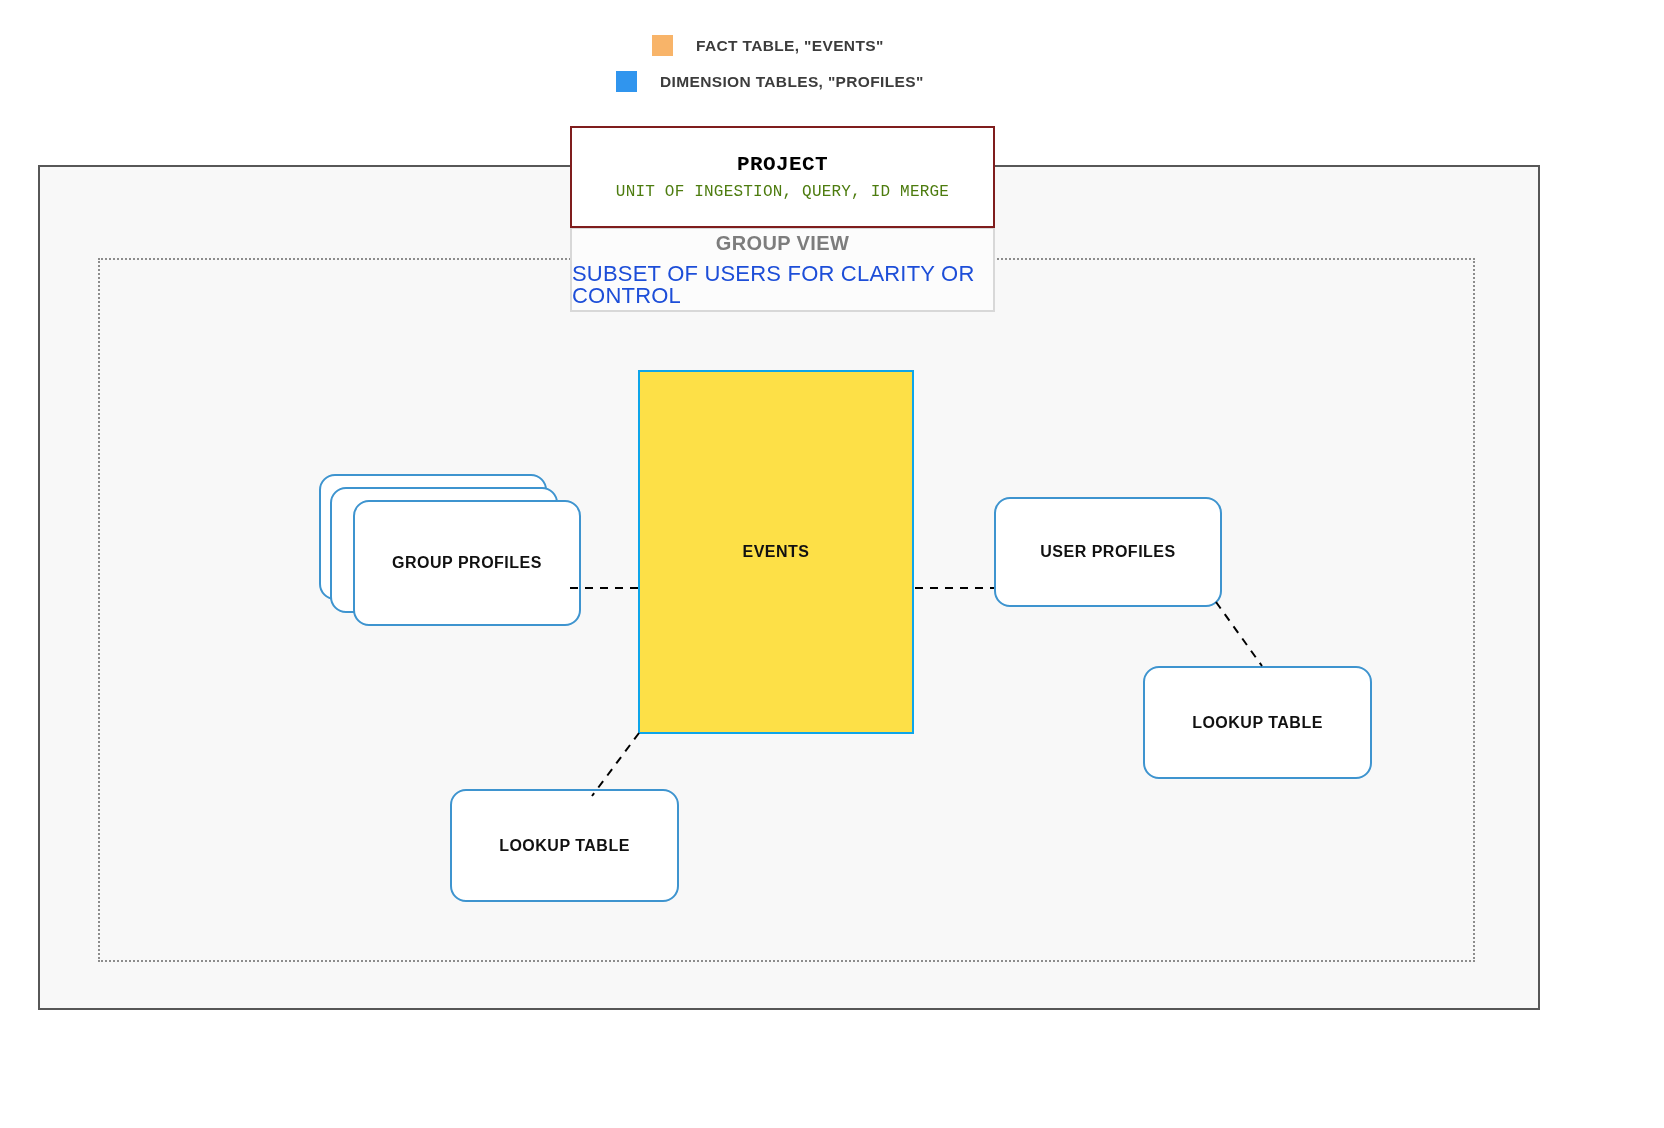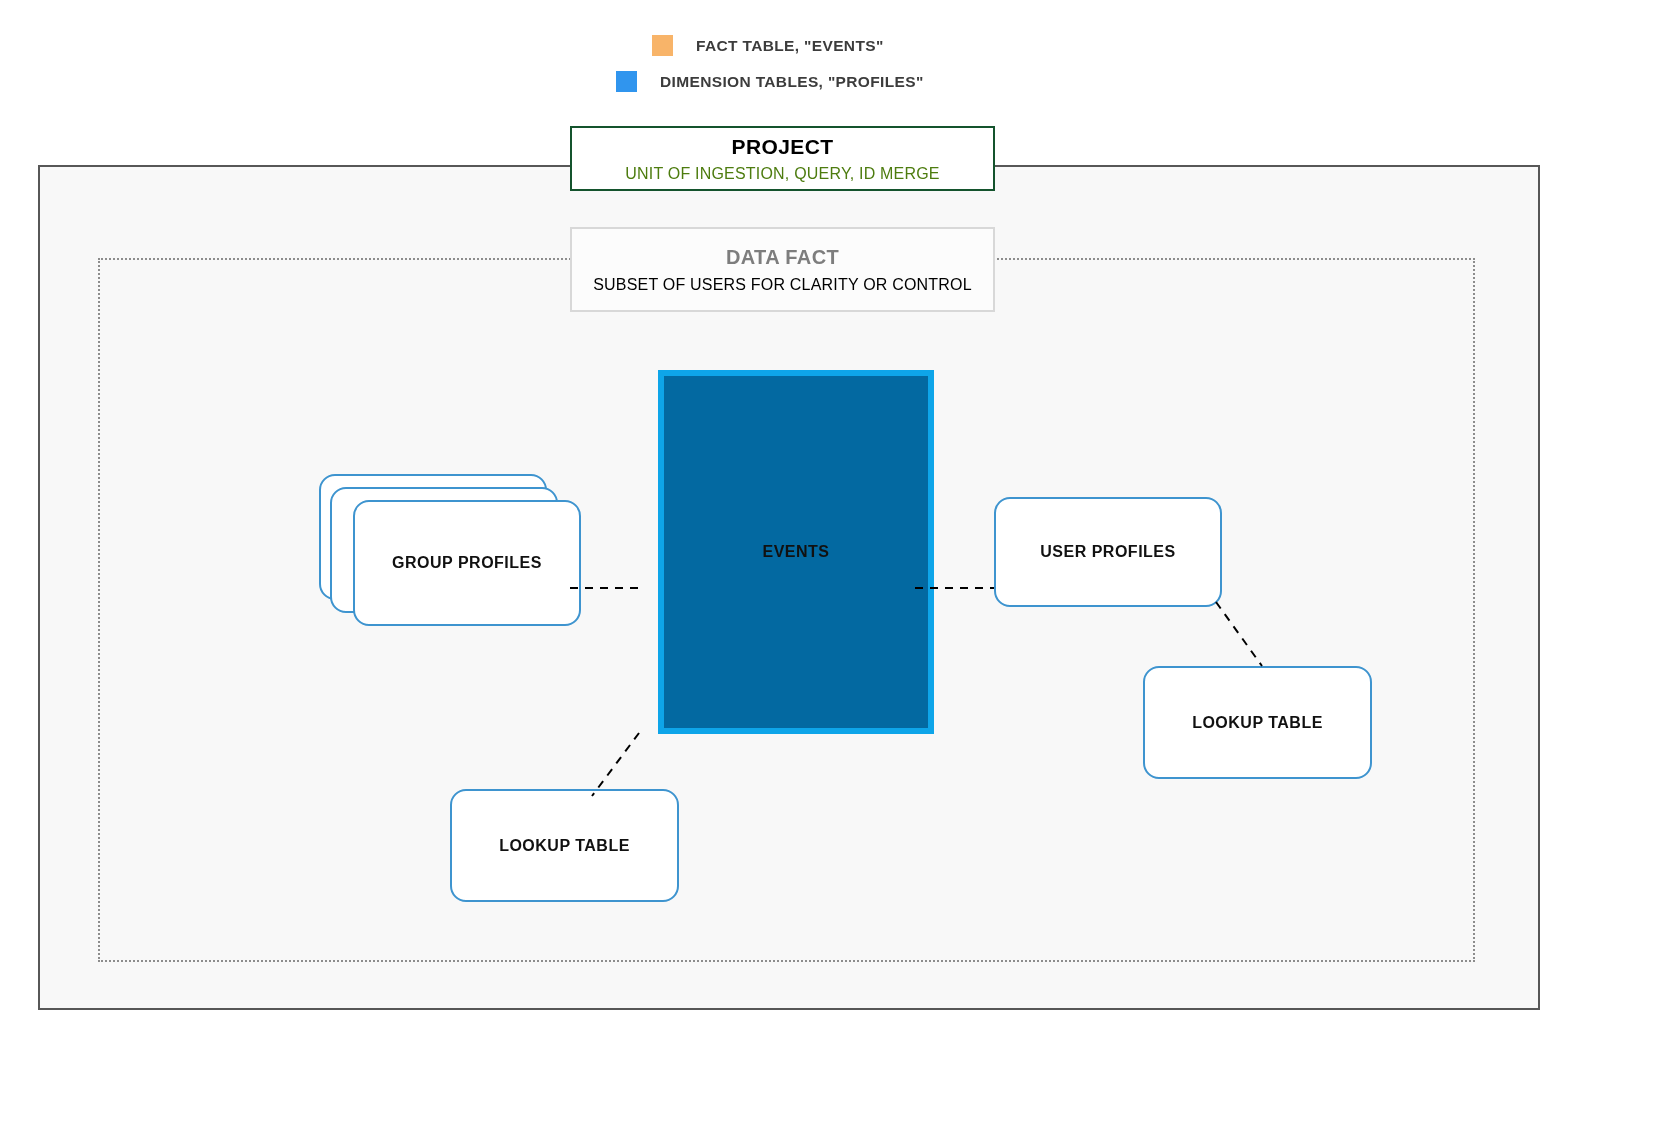--- a/index.html
+++ b/index.html
@@ -45,27 +45,28 @@
     left:98px;top:258px;
     width:1377px;height:704px;
     border:2px dotted #8c8c8c;
     box-sizing:border-box;
   }
 
   
   .project-box{
     position:absolute;
     left:570px;top:126px;
-    width:425px;height:65px;
+    width:425px;height:102px;
     background:#ffffff;
-    border:2px solid #14532d;
+    border:2px solid #7f1d1d;
     box-sizing:border-box;
     display:flex;flex-direction:column;
     align-items:center;justify-content:center;
     z-index:6;
+    font-family:Liberation Mono, monospace;
   }
   .project-title{
     font-size:21px;font-weight:bold;color:#000000;
     letter-spacing:0.4px;line-height:1;margin-bottom:9px;
   }
   .project-sub{
     font-size:16px;font-weight:normal;color:#4d7c0f;
     letter-spacing:0.2px;line-height:1;
   }
 
@@ -78,34 +79,33 @@
     box-sizing:border-box;
     display:flex;flex-direction:column;
     align-items:center;justify-content:center;
     z-index:5;
   }
   .dataview-title{
     font-size:20px;font-weight:bold;color:#7d7d7d;
     letter-spacing:0.4px;line-height:1;margin-bottom:10px;
   }
   .dataview-sub{
-    font-size:16px;font-weight:normal;color:#000000;
+    font-size:22px;font-weight:normal;color:#1d4ed8;
     letter-spacing:0.2px;line-height:1;
   }
 
   
   .events-box{
     position:absolute;
     left:638px;top:370px;
     width:276px;height:364px;
-    background:#0369a1;
-    border:6px solid #0ea5e9;
+    background:#fde047;
+    border:2px solid #0ea5e9;
     box-sizing:border-box;
     z-index:3;
-    margin-left:20px;
   }
   .events-label{
     position:absolute;left:0;right:0;top:50%;
     transform:translateY(-50%);
     text-align:center;
     font-size:16px;font-weight:bold;color:#111111;
     letter-spacing:0.5px;
   }
 
   
@@ -188,21 +188,21 @@
 
   <div class="card lookup-right">
     <span class="card-label">LOOKUP TABLE</span>
   </div>
 
   <div class="card lookup-left">
     <span class="card-label">LOOKUP TABLE</span>
   </div>
 
   <div class="dataview-box">
-    <span class="dataview-title">DATA FACT</span>
+    <span class="dataview-title">GROUP VIEW</span>
     <span class="dataview-sub">SUBSET OF USERS FOR CLARITY OR CONTROL</span>
   </div>
 
   <div class="project-box">
     <span class="project-title">PROJECT</span>
     <span class="project-sub">UNIT OF INGESTION, QUERY, ID MERGE</span>
   </div>
 
 </div>
 

